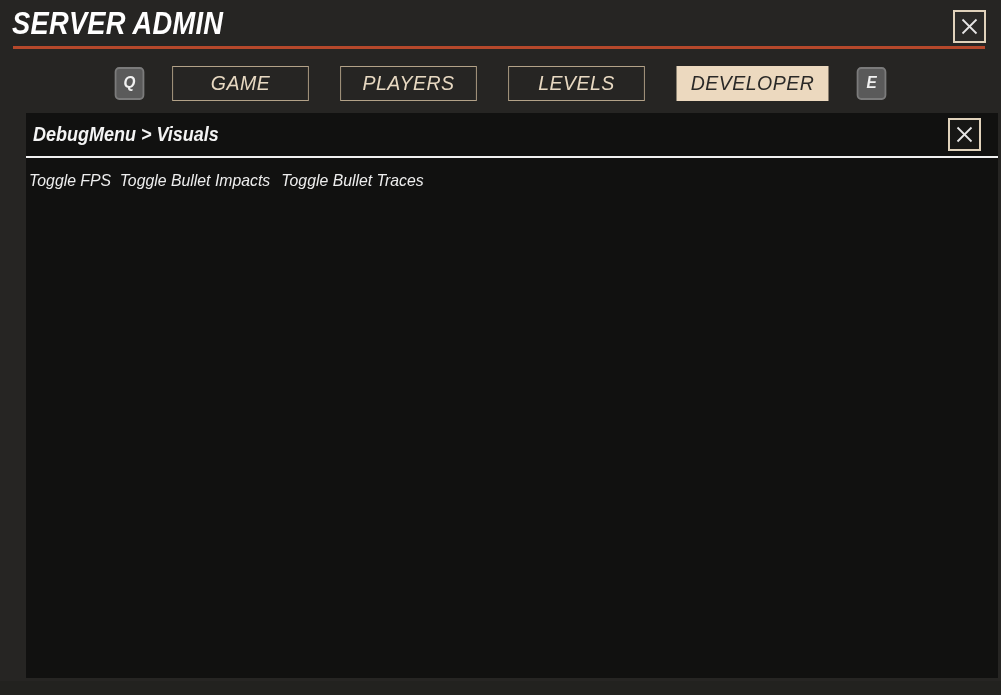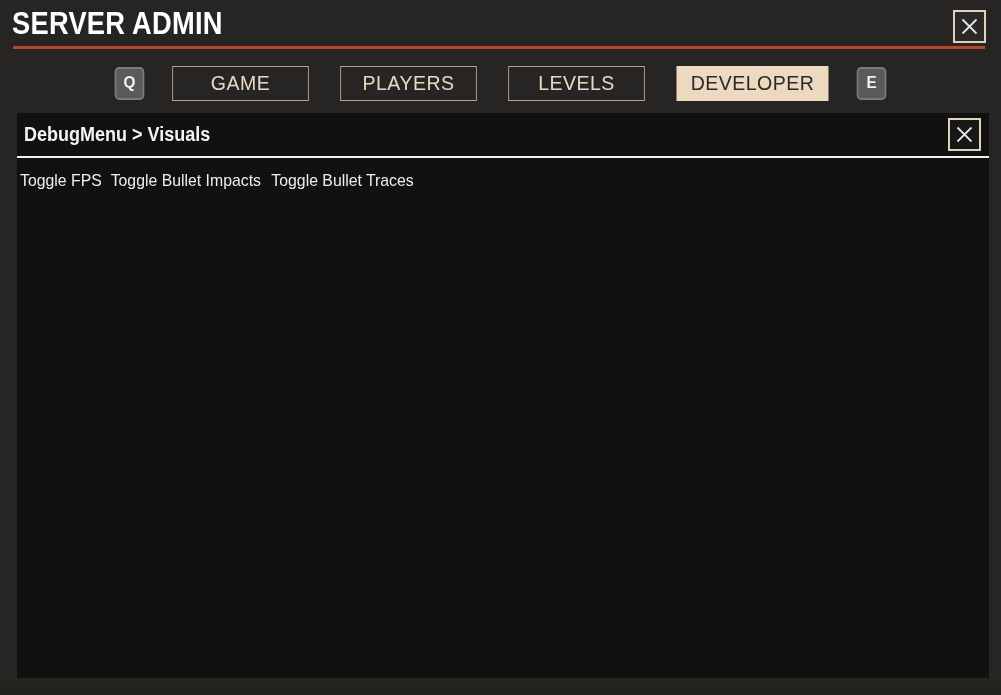--- a/index.html
+++ b/index.html
@@ -12,20 +12,21 @@
     font-family: "Liberation Sans", sans-serif;
   }
 
   
   #admin-window {
     position: absolute;
     left: 0; top: 0;
     width: 1001px;
     height: 681px;
     background: #262523;
+    font-style: italic;
   }
 
   
   #title-bar {
     position: absolute;
     left: 0; top: 0;
     width: 1001px;
     height: 48px;
   }
 
@@ -132,21 +133,21 @@
 
   .tab-button.active {
     background: #ecd9bf;
     border-color: #ecd9bf;
     color: #2a2927;
   }
 
   
   #debug-panel {
     position: absolute;
-    left: 17px;
+    left: 26px;
     top: 113px;
     width: 972px;
     height: 565px;
     background: #111110;
   }
 
   #breadcrumb {
     position: absolute;
     left: 7px;
     top: 8px;

